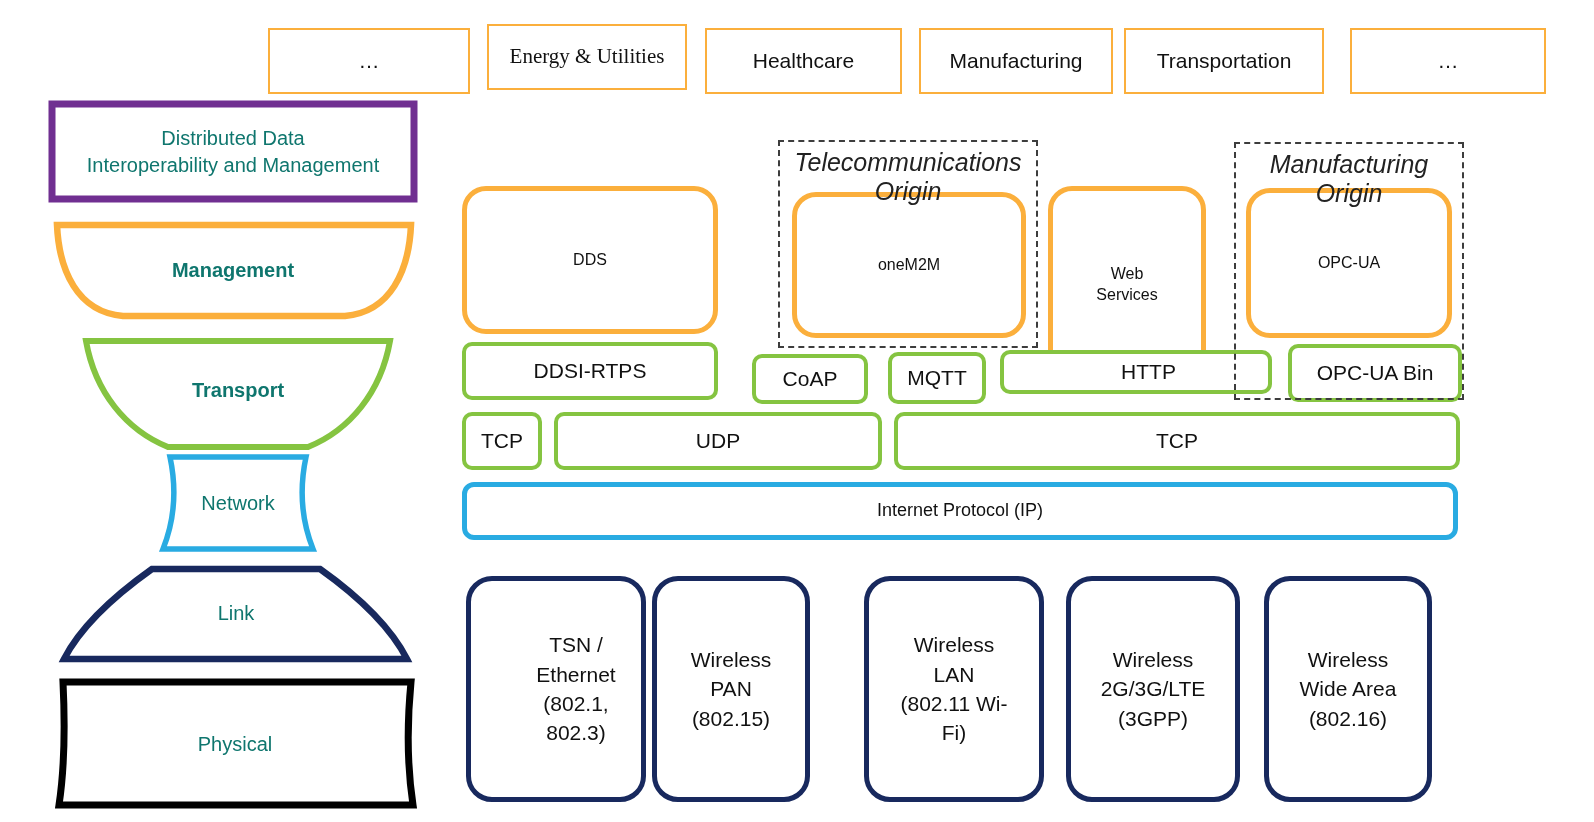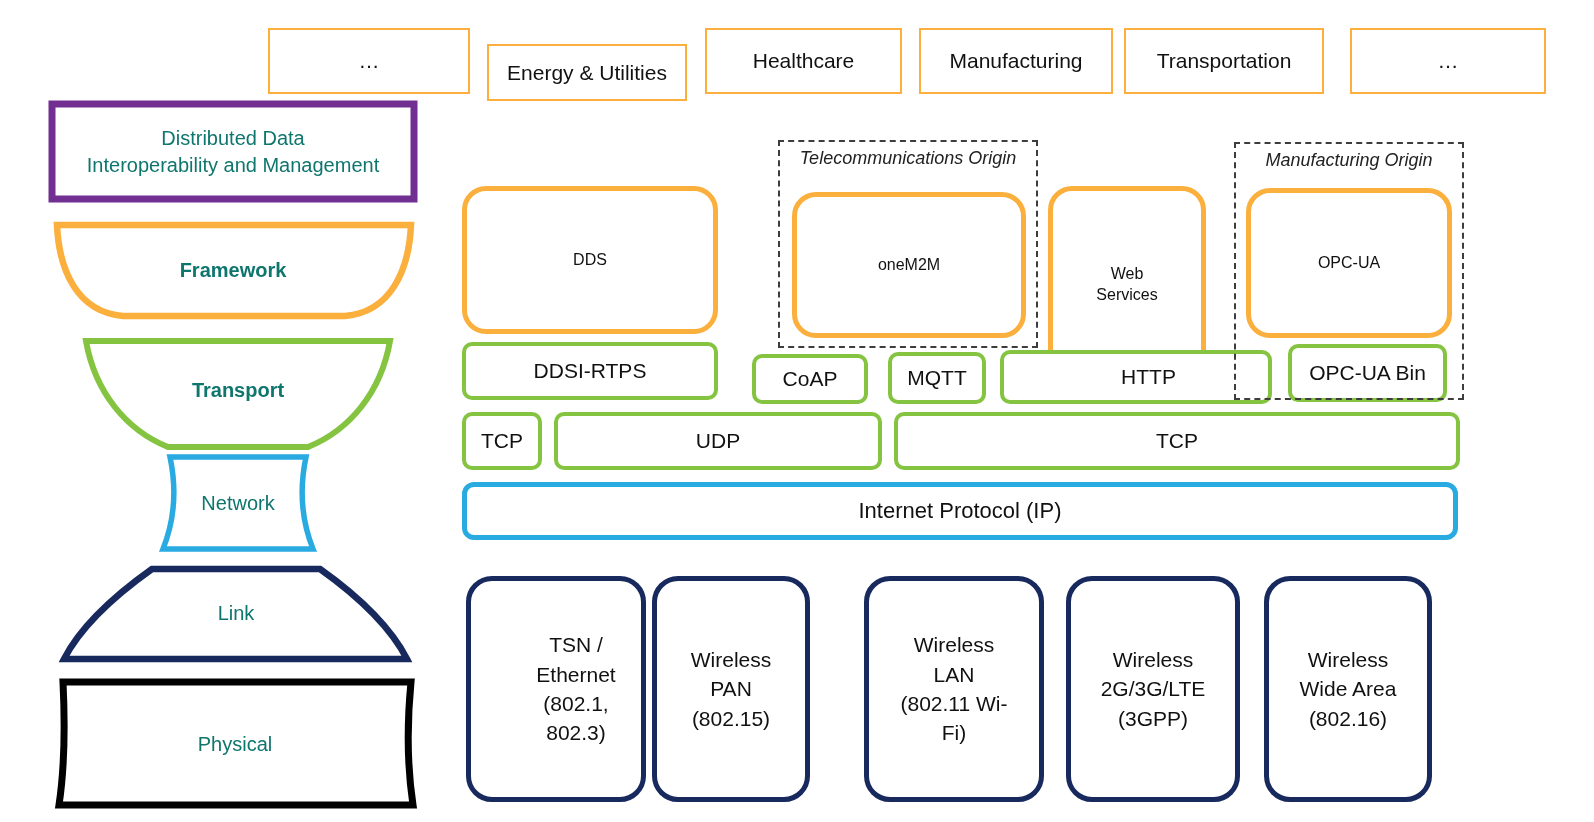--- a/index.html
+++ b/index.html
@@ -8,61 +8,61 @@
     font-family:"Liberation Sans",sans-serif;color:#111;overflow:hidden;
   }
   .box{
     position:absolute;display:flex;align-items:center;justify-content:center;
     text-align:center;background:#ffffff;box-sizing:border-box;
     white-space:pre-line;line-height:1.32;
   }
   .ind{border:2px solid #FBAF3C;font-size:21px;z-index:2;}
   .fw{border:5px solid #FBAF3C;border-radius:24px;font-size:16px;z-index:3;}
   .gr{border:4px solid #85C441;border-radius:10px;font-size:21px;z-index:3;text-align:right;}
-  .ip{border:5px solid #29ABE2;border-radius:12px;font-size:22px;z-index:3;}
+  .ip{border:5px solid #29ABE2;border-radius:12px;font-size:18px;z-index:3;}
   .navy{border:5px solid #18295E;border-radius:26px;font-size:21px;line-height:1.4;z-index:3;}
   .dashed{
     position:absolute;border:2px dashed #3d3d3d;background:transparent;
     box-sizing:border-box;z-index:6;pointer-events:none;
   }
   .dashed .tag{
     position:absolute;top:6px;left:0;right:0;text-align:center;
-    font-style:italic;font-size:18px;color:#222;
+    font-style:italic;font-size:25px;color:#222;
   }
   .funnel-svg{position:absolute;left:0;top:0;z-index:1;pointer-events:none;}
   .lbl{
     position:absolute;transform:translate(-50%,-50%);text-align:center;
     white-space:pre-line;font-size:20px;line-height:1.35;z-index:4;color:#0f766e;
   }
   .bold{font-weight:bold;}
 </style>
 </head>
 <body>
 
 <div class="canvas">
 
   <div class="box ind" style="left:268px;top:28px;width:202px;height:66px;">…</div>
-  <div class="box ind" style="left:487px;top:44px;width:200px;height:57px;">Energy &amp; Utilities</div>
+  <div class="box ind" style="left:487px;top:24px;width:200px;height:66px;font-family:Liberation Serif, serif;">Energy &amp; Utilities</div>
   <div class="box ind" style="left:705px;top:28px;width:197px;height:66px;">Healthcare</div>
   <div class="box ind" style="left:919px;top:28px;width:194px;height:66px;">Manufacturing</div>
   <div class="box ind" style="left:1124px;top:28px;width:200px;height:66px;">Transportation</div>
   <div class="box ind" style="left:1350px;top:28px;width:196px;height:66px;">…</div>
 
   <svg class="funnel-svg" width="460" height="822" viewBox="0 0 460 822">
     <rect x="52" y="104" width="362" height="95" fill="none" stroke="#702F91" stroke-width="7"></rect>
     <path d="M57,225 H411 C409,270 391,312 345,316 H123 C77,312 59,270 57,225 Z" fill="none" stroke="#FBAF3C" stroke-width="6.5"></path>
     <path d="M86,341 H390 C381,392 350,430 308,447 H168 C126,430 95,392 86,341 Z" fill="none" stroke="#85C441" stroke-width="6"></path>
     <path d="M170,457 H306 C299,490 301,519 313,549 H163 C175,519 177,490 170,457 Z" fill="none" stroke="#29ABE2" stroke-width="5.5"></path>
     <path d="M152,569 H320 C358,596 391,628 407,659 H64 C80,628 114,596 152,569 Z" fill="none" stroke="#18295E" stroke-width="6.5"></path>
     <path d="M63,682 H411 C407,723 407,765 413,805 H59 C65,765 65,723 63,682 Z" fill="none" stroke="#000000" stroke-width="7"></path>
   </svg>
 
   <div class="lbl" style="left:233px;top:152px;">Distributed Data
 Interoperability and Management</div>
-  <div class="lbl bold" style="left:233px;top:270px;">Framework</div>
+  <div class="lbl bold" style="left:233px;top:270px;">Management</div>
   <div class="lbl bold" style="left:238px;top:390px;">Transport</div>
   <div class="lbl" style="left:238px;top:503px;">Network</div>
   <div class="lbl" style="left:236px;top:613px;">Link</div>
   <div class="lbl" style="left:235px;top:744px;">Physical</div>
 
   <div class="dashed" style="left:778px;top:140px;width:260px;height:208px;">
     <span class="tag">Telecommunications Origin</span>
   </div>
   <div class="dashed" style="left:1234px;top:142px;width:230px;height:258px;">
     <span class="tag">Manufacturing Origin</span>
@@ -70,22 +70,22 @@
 
   <div class="box fw" style="left:462px;top:186px;width:256px;height:148px;">DDS</div>
   <div class="box fw" style="left:792px;top:192px;width:234px;height:146px;">oneM2M</div>
   <div class="box fw" style="left:1048px;top:186px;width:158px;height:196px;">Web
 Services</div>
   <div class="box fw" style="left:1246px;top:188px;width:206px;height:150px;">OPC-UA</div>
 
   <div class="box gr" style="left:462px;top:342px;width:256px;height:58px;">DDSI-RTPS</div>
   <div class="box gr" style="left:752px;top:354px;width:116px;height:50px;">CoAP</div>
   <div class="box gr" style="left:888px;top:352px;width:98px;height:52px;">MQTT</div>
-  <div class="box gr" style="left:1000px;top:350px;width:272px;height:54px;padding-left:25px;">HTTP</div>
-  <div class="box gr" style="left:1288px;top:344px;width:159px;height:58px;">OPC-UA Bin</div>
+  <div class="box gr" style="left:1000px;top:350px;width:272px;height:44px;padding-left:25px;">HTTP</div>
+  <div class="box gr" style="left:1288px;top:344px;width:174px;height:58px;">OPC-UA Bin</div>
 
   <div class="box gr" style="left:462px;top:412px;width:80px;height:58px;">TCP</div>
   <div class="box gr" style="left:554px;top:412px;width:328px;height:58px;">UDP</div>
   <div class="box gr" style="left:894px;top:412px;width:566px;height:58px;">TCP</div>
 
   <div class="box ip" style="left:462px;top:482px;width:996px;height:58px;">Internet Protocol (IP)</div>
 
   <div class="box navy" style="left:466px;top:576px;width:180px;height:226px;padding-left:40px;">TSN /
 Ethernet
 (802.1,

